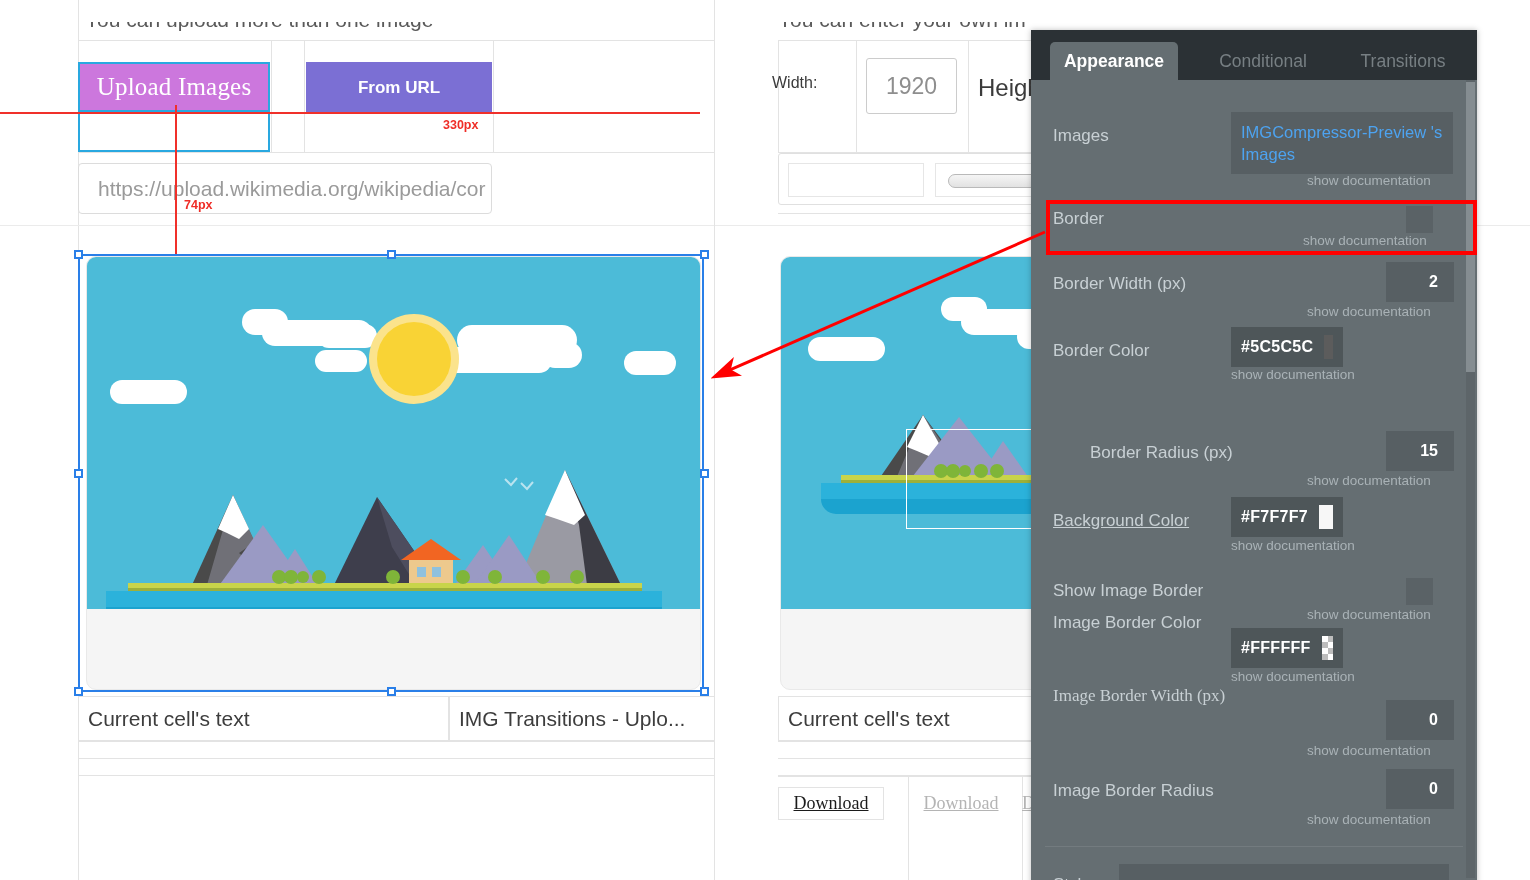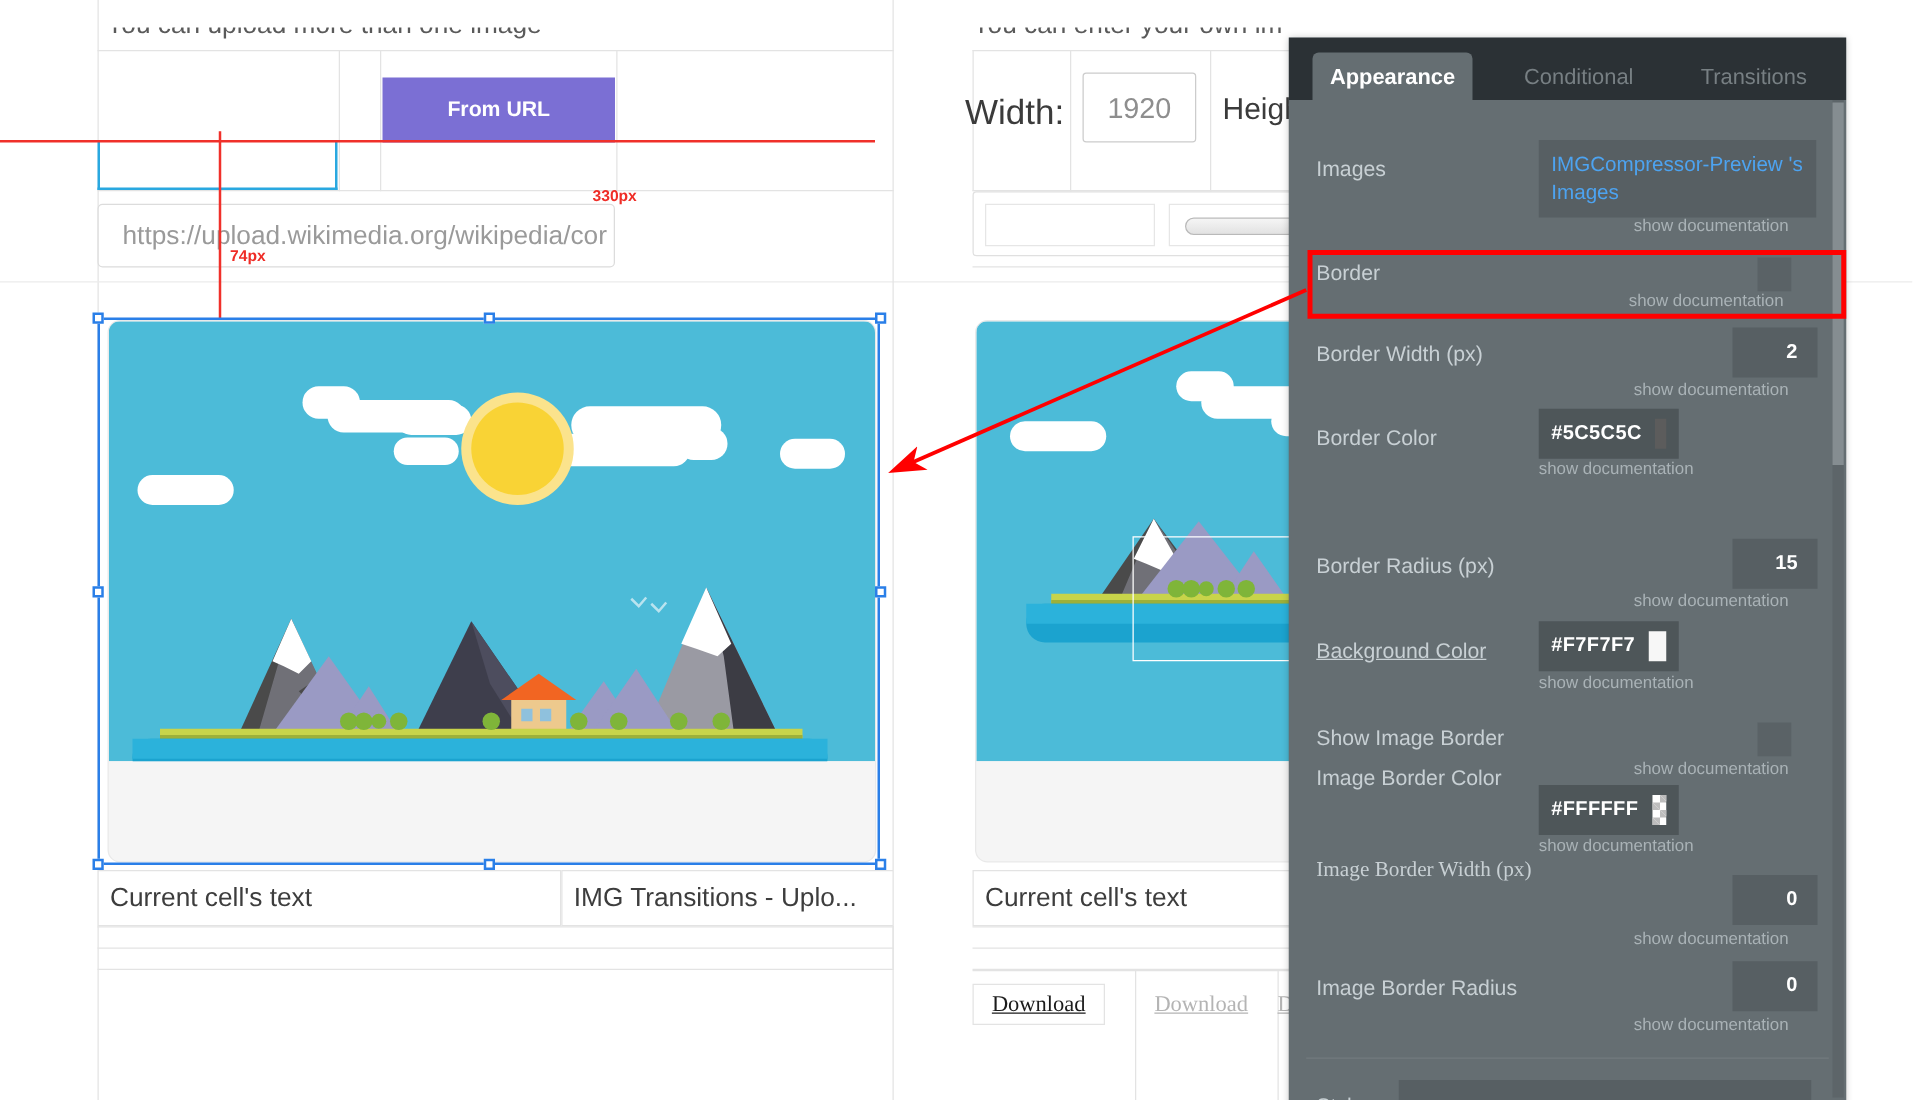--- a/index.html
+++ b/index.html
@@ -35,21 +35,21 @@
     color:#fff; font-family:"Liberation Sans", sans-serif; font-size:17px; font-weight:bold;
   }
   .url-input {
     position:absolute; left:78px; top:163px; width:414px; height:51px;
     background:#fff; border:1px solid #dcdcdc; border-radius:4px;
     display:flex; align-items:center; padding-left:19px;
     color:#9a9a9a; font-size:21px; white-space:nowrap; overflow:hidden;
   }
 
   .lbl-width {
-    position:absolute; left:772px; top:74px; font-size:28px; color:#3b3b3b;
+    position:absolute; left:772px; top:74px; font-size:16px; color:#3b3b3b;
   }
   .inp-1920 {
     position:absolute; left:866px; top:58px; width:91px; height:56px;
     border:1px solid #ccc; border-radius:3px; background:#fff;
     display:flex; align-items:center; justify-content:center;
     color:#8e8e8e; font-size:23px;
   }
   .lbl-height {
     position:absolute; left:978px; top:74px; font-size:24px; color:#3b3b3b;
   }
@@ -196,37 +196,38 @@
   <div class="cellline" style="left:778px;top:40px;width:290px;height:1px;"></div>
   <div class="cellline" style="left:778px;top:152px;width:290px;height:1px;"></div>
   <div class="cellline" style="left:778px;top:40px;width:1px;height:113px;"></div>
   <div class="cellline" style="left:856px;top:40px;width:1px;height:113px;"></div>
   <div class="cellline" style="left:968px;top:40px;width:1px;height:113px;"></div>
   <div class="cellline" style="left:778px;top:213px;width:290px;height:1px;"></div>
 
   <div class="hdr-text" style="left:85px; top:8px; clip-path: inset(14px 0 0 0);">You can upload more than one image</div>
   <div class="hdr-text" style="left:778px; top:8px; clip-path: inset(14px 0 0 0);">You can enter your own im</div>
 
+  <div class="btn-upload">Upload Images</div>
   <div class="btn-upload-sub"></div>
   <div class="btn-fromurl">From URL</div>
   <div class="url-input">https://upload.wikimedia.org/wikipedia/cor</div>
 
   <div class="lbl-width">Width:</div>
   <div class="inp-1920">1920</div>
   <div class="lbl-height">Height</div>
 
   <div class="mid-panel">
     <div class="mid-inp"></div>
     <div class="mid-slider-box">
       <div class="mid-slider-thumb"></div>
     </div>
   </div>
 
   <div class="guide-h" style="left:0px; top:112px; width:700px;"></div>
-  <div class="guide-lbl" style="left:474px; top:118px;margin-top:32px;">330px</div>
+  <div class="guide-lbl" style="left:443px; top:118px;">330px</div>
   <div class="guide-v" style="left:175px; top:105px; height:153px;"></div>
   <div class="guide-lbl" style="left:184px; top:198px;">74px</div>
 
   <div class="img-card" style="left:86px; top:256px; width:615px; height:434px;">
     <svg class="scene" width="613" height="352" viewBox="0 0 613 352">
       <rect x="0" y="0" width="613" height="352" fill="#4cbbd8"></rect>
 
       <g fill="#ffffff">
         <rect x="155" y="52" width="46" height="26" rx="13"></rect>
         <rect x="175" y="63" width="110" height="26" rx="13"></rect>
@@ -370,21 +371,21 @@
     <div class="pvalnum" style="left:355px; top:232px; width:68px; height:40px;">2</div>
     <div class="pdoc" style="left:276px; top:274px;">show documentation</div>
 
     <div class="plabel" style="top:311px;">Border Color</div>
     <div class="pswatch-wrap" style="left:200px; top:297px; width:112px; height:40px;">
       <span class="phex">#5C5C5C</span>
       <span class="pswatch" style="background:#5C5C5C;"></span>
     </div>
     <div class="pdoc" style="left:200px; top:337px;">show documentation</div>
 
-    <div class="plabel" style="top:413px;">Border Radius (px)</div>
+    <div class="plabel" style="top:413px;margin-left:37px;">Border Radius (px)</div>
     <div class="pvalnum" style="left:355px; top:401px; width:68px; height:40px;">15</div>
     <div class="pdoc" style="left:276px; top:443px;">show documentation</div>
 
     <div class="plabel" style="top:481px;text-decoration:underline;">Background Color</div>
     <div class="pswatch-wrap" style="left:200px; top:467px; width:112px; height:40px;">
       <span class="phex">#F7F7F7</span>
       <span class="pswatch" style="background:#F7F7F7;"></span>
     </div>
     <div class="pdoc" style="left:200px; top:508px;">show documentation</div>
 

